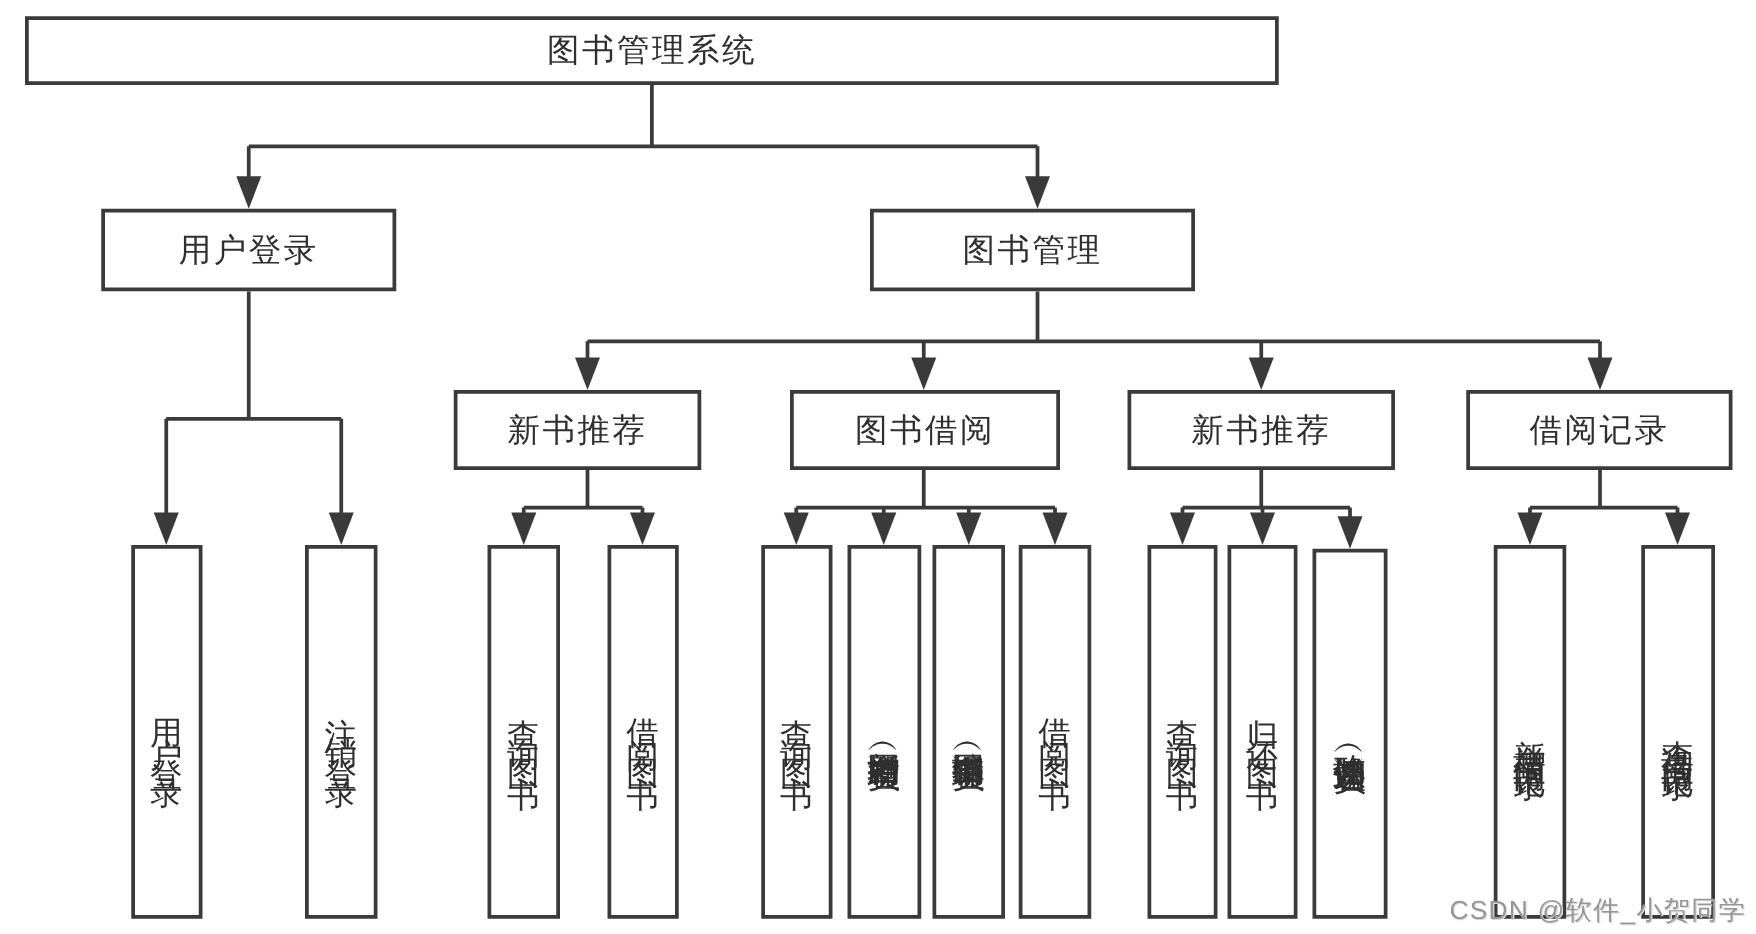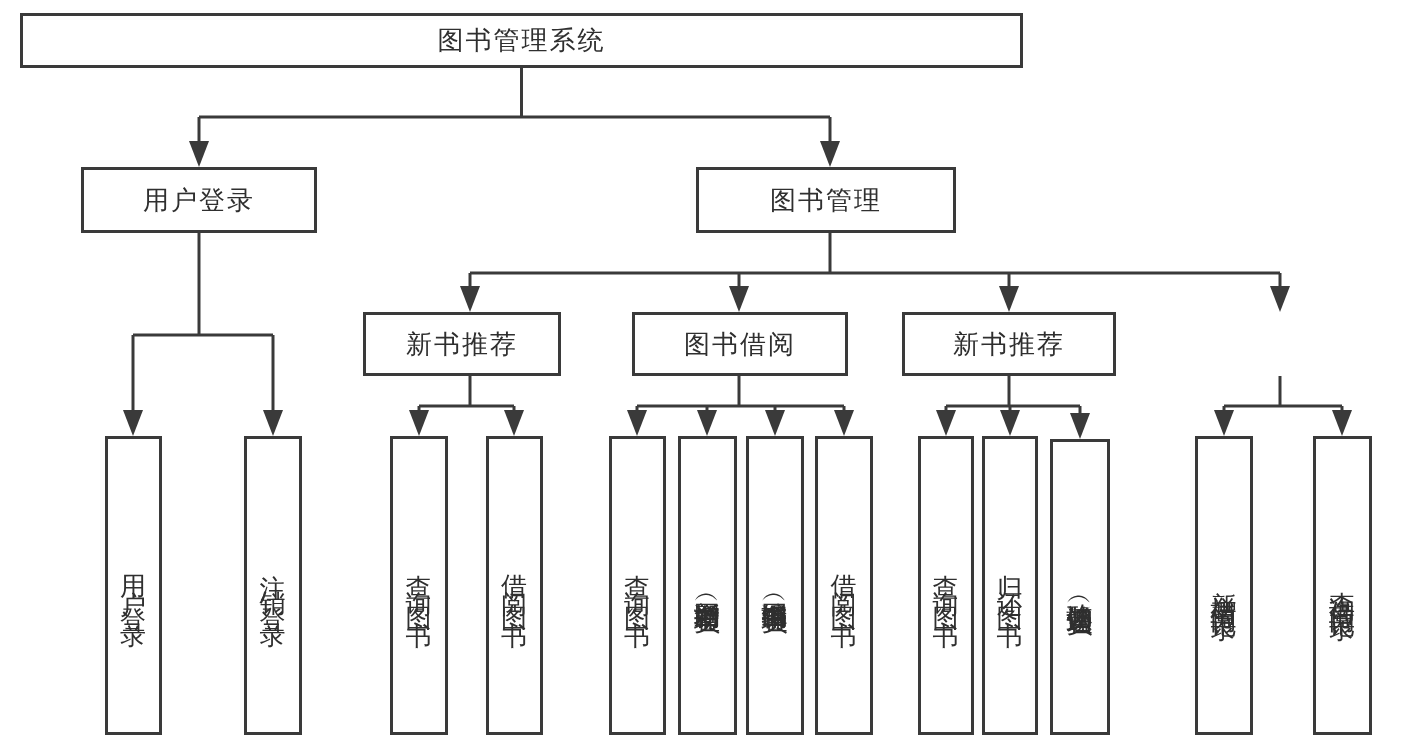--- a/index.html
+++ b/index.html
@@ -117,20 +117,23 @@
 
   <div class="node" style="left:363px;top:312px;width:198px;height:64px;">
     <span>新书推荐</span>
   </div>
   <div class="node" style="left:632px;top:312px;width:216px;height:64px;">
     <span>图书借阅</span>
   </div>
   <div class="node" style="left:902px;top:312px;width:214px;height:64px;">
     <span>新书推荐</span>
   </div>
+  <div class="node" style="left:1173px;top:312px;width:213px;height:64px;">
+    <span>借阅记录</span>
+  </div>
 
   <div class="node vnode ls-lg" style="left:105px;top:436px;width:57px;height:299px;">
     <span>用户登录</span>
   </div>
   <div class="node vnode ls-lg" style="left:244px;top:436px;width:58px;height:299px;">
     <span>注销登录</span>
   </div>
 
   <div class="node vnode ls-lg" style="left:390px;top:436px;width:58px;height:299px;">
     <span>查询图书</span>
@@ -162,13 +165,14 @@
     <span>确认归还（管理员）</span>
   </div>
 
   <div class="node vnode ls-md" style="left:1195px;top:436px;width:58px;height:299px;">
     <span>新增借阅记录</span>
   </div>
   <div class="node vnode ls-md" style="left:1313px;top:436px;width:59px;height:299px;">
     <span>查询借阅记录</span>
   </div>
 
+  <div class="watermark">CSDN @软件_小贺同学</div>
 </div>
 
 </body></html>

